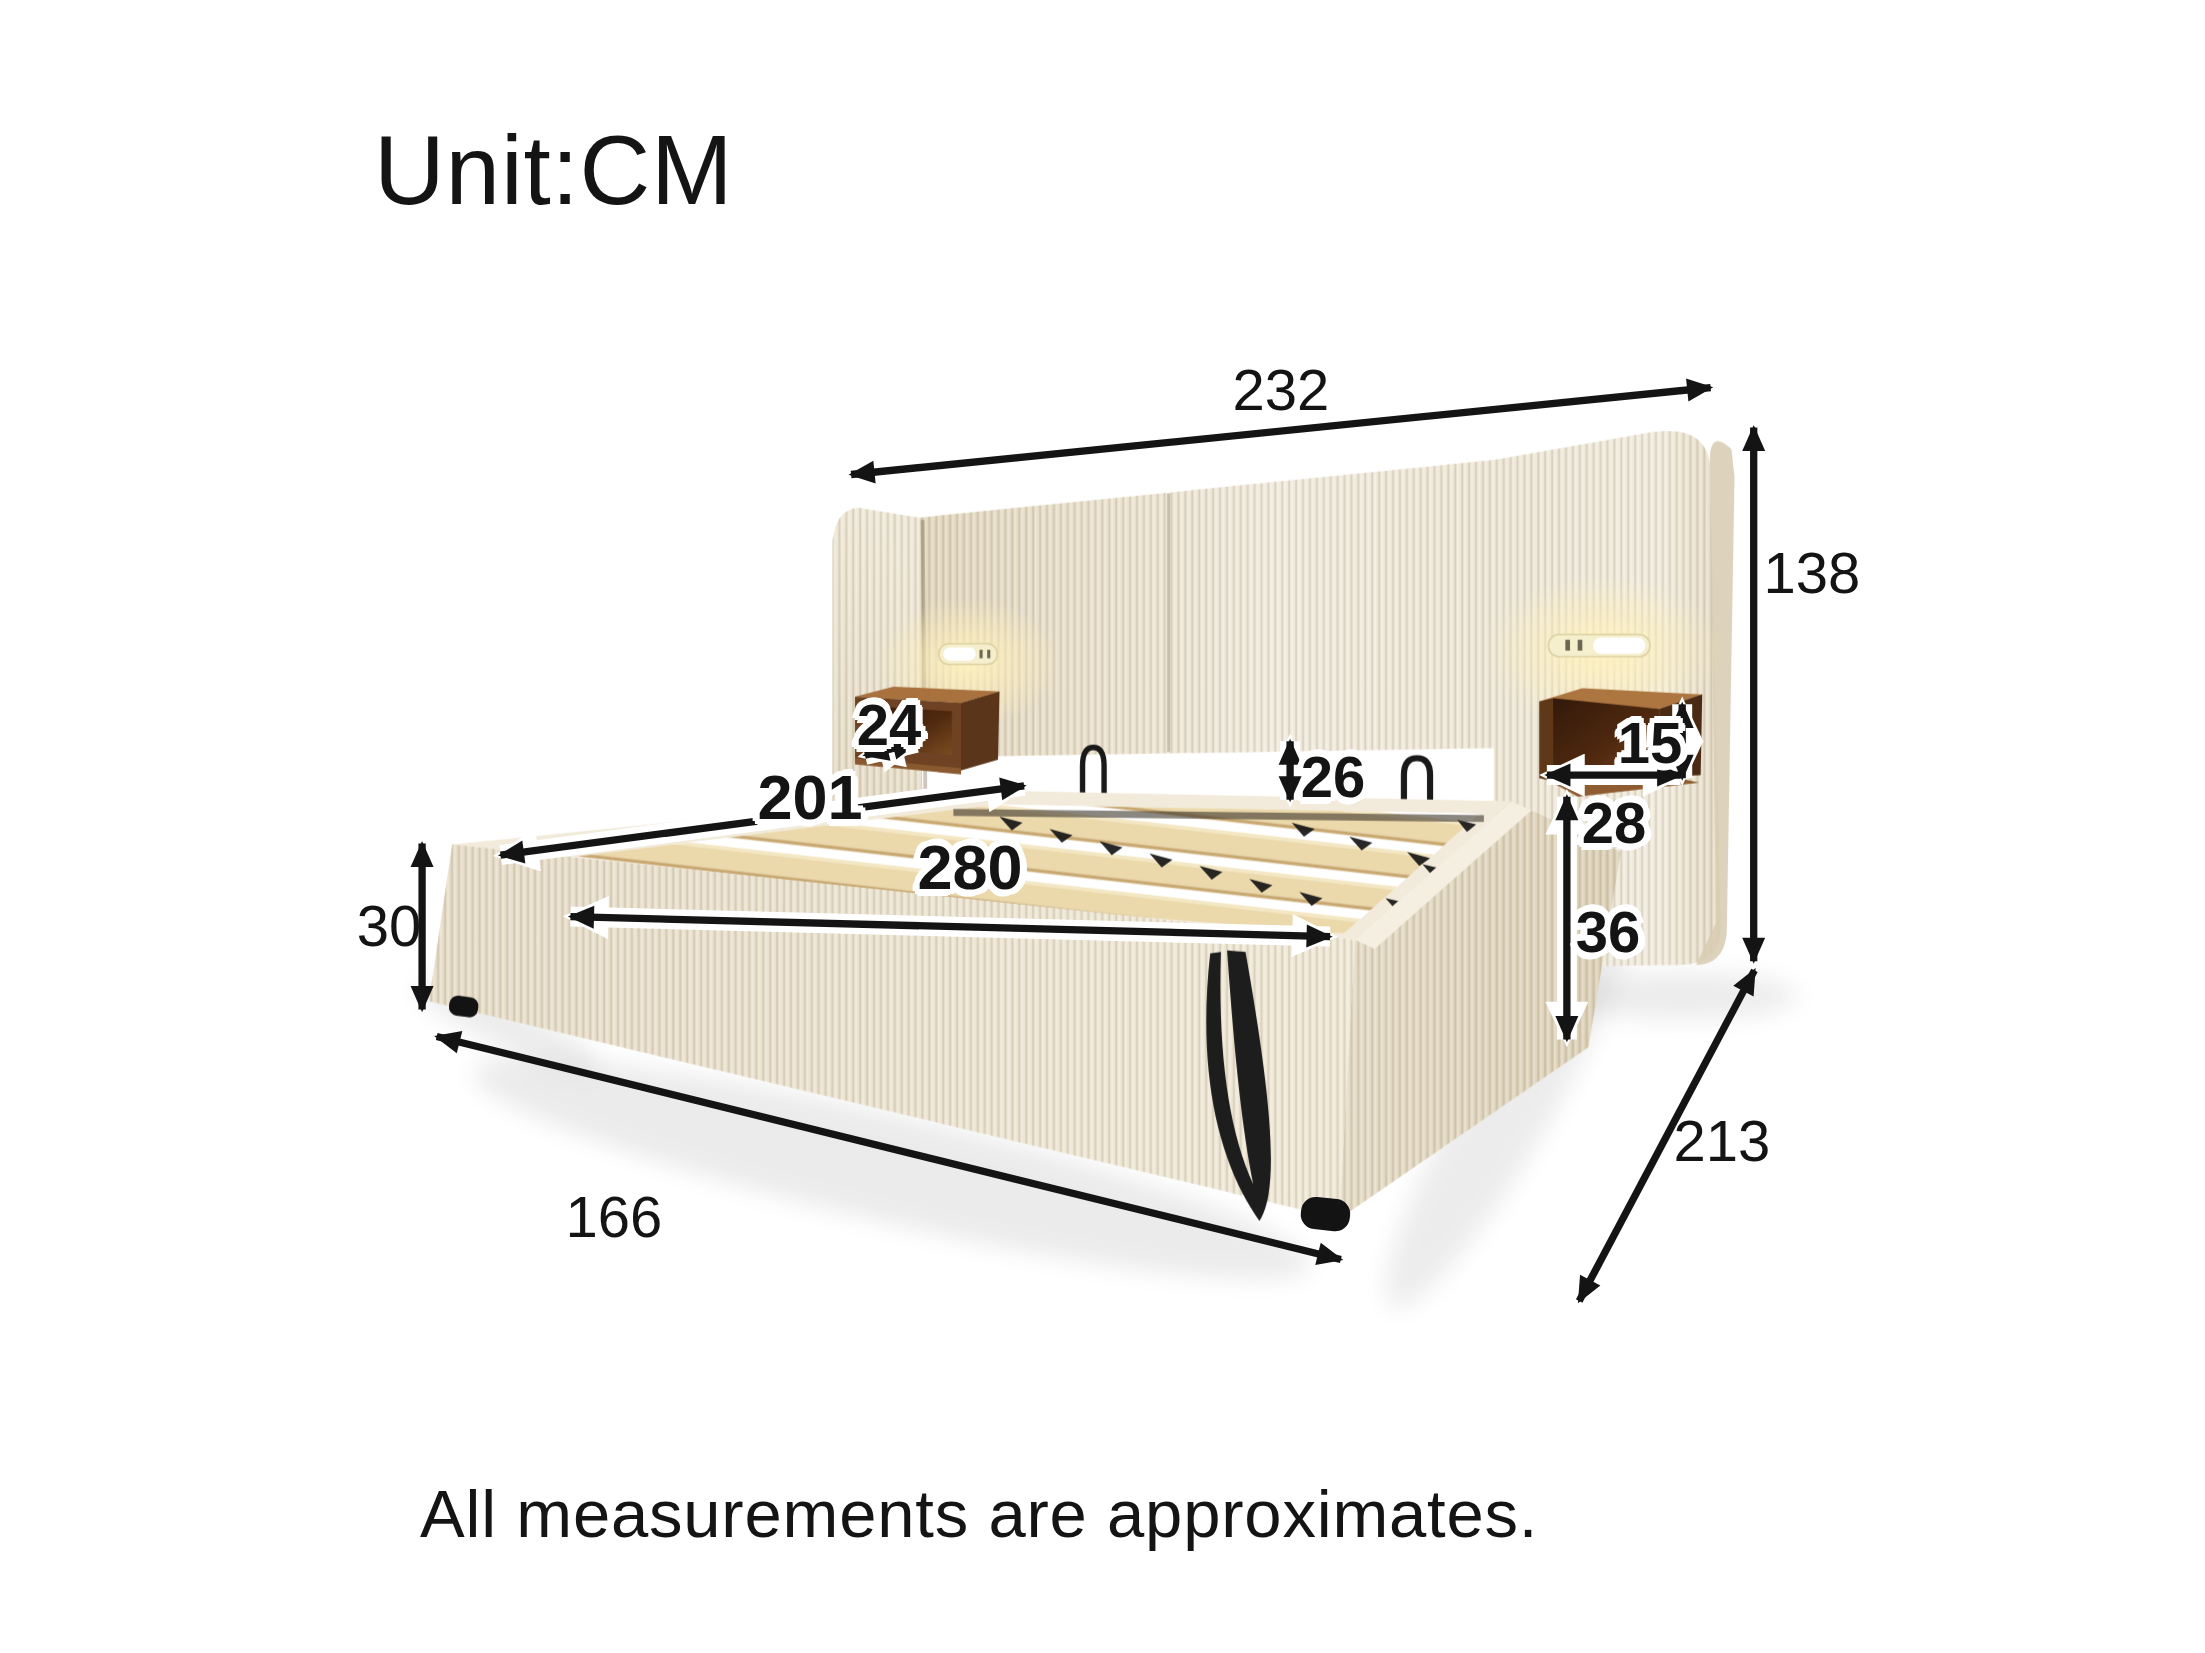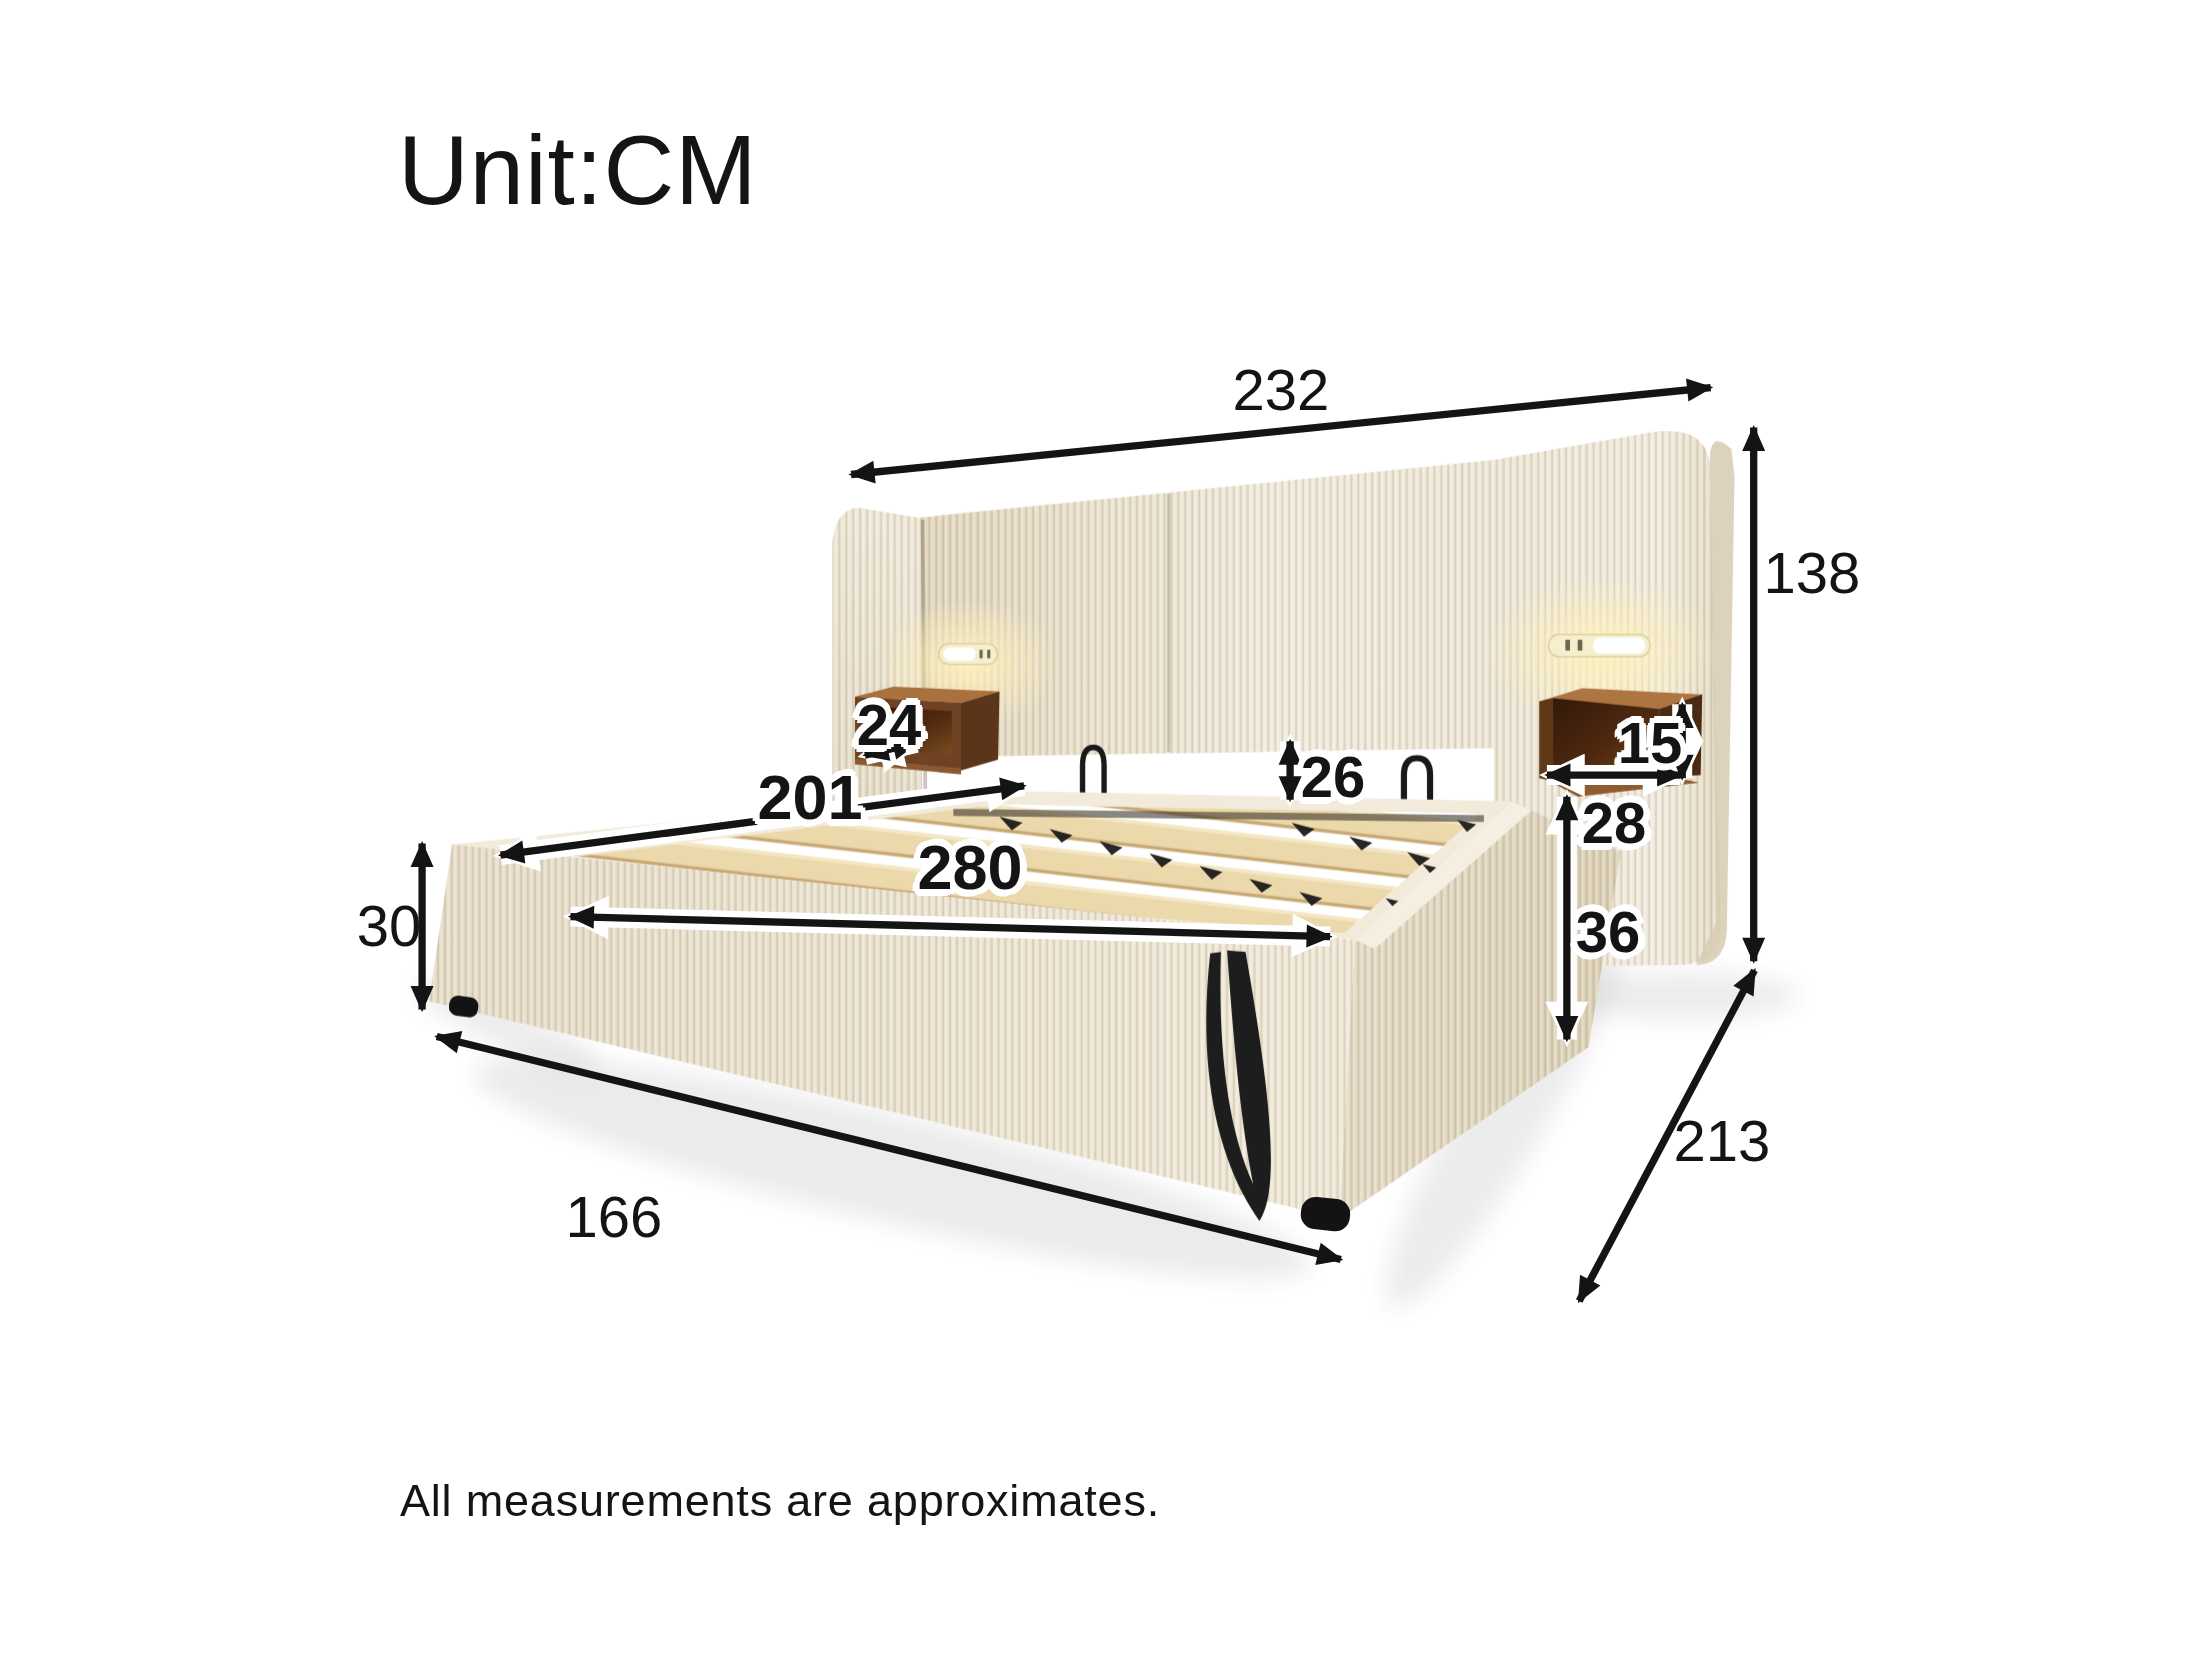--- a/index.html
+++ b/index.html
@@ -1,21 +1,21 @@
 <!DOCTYPE html>
 <html style="font-size:12.3px"><head>
 <meta charset="utf-8">
 <style>
   html,body{margin:0;padding:0;background:#fff;}
   body{font-family:"Liberation Sans", sans-serif;}
   #stage{position:relative;width:2205px;height:1654px;background:#fff;overflow:hidden;}
   #stage svg{position:absolute;left:0;top:0;}
   .lbl{position:absolute;color:#141414;white-space:nowrap;transform:translate(-50%,-50%);}
-  .unit{font-size:98px;letter-spacing:0.8px;transform:none;margin-left:24px;}
-  .note{font-size:45px;letter-spacing:0.8px;transform:none;}
+  .unit{font-size:98px;letter-spacing:0.8px;transform:none;}
+  .note{font-size:67px;letter-spacing:0.8px;transform:none;margin-left:20px;}
   .dim{font-size:58px;}
   .dim.big{font-size:63px;}
   .outlined{font-weight:bold;
     text-shadow:-6.2px 0 0 #fff,6.2px 0 0 #fff,0 -6.2px 0 #fff,0 6.2px 0 #fff,
                 -4.6px -4.6px 0 #fff,4.6px -4.6px 0 #fff,-4.6px 4.6px 0 #fff,4.6px 4.6px 0 #fff,
                 -7px 2.3px 0 #fff,7px 2.3px 0 #fff,-2.3px 7px 0 #fff,2.3px -7px 0 #fff;}
 </style>
 </head>
 <body>
 

